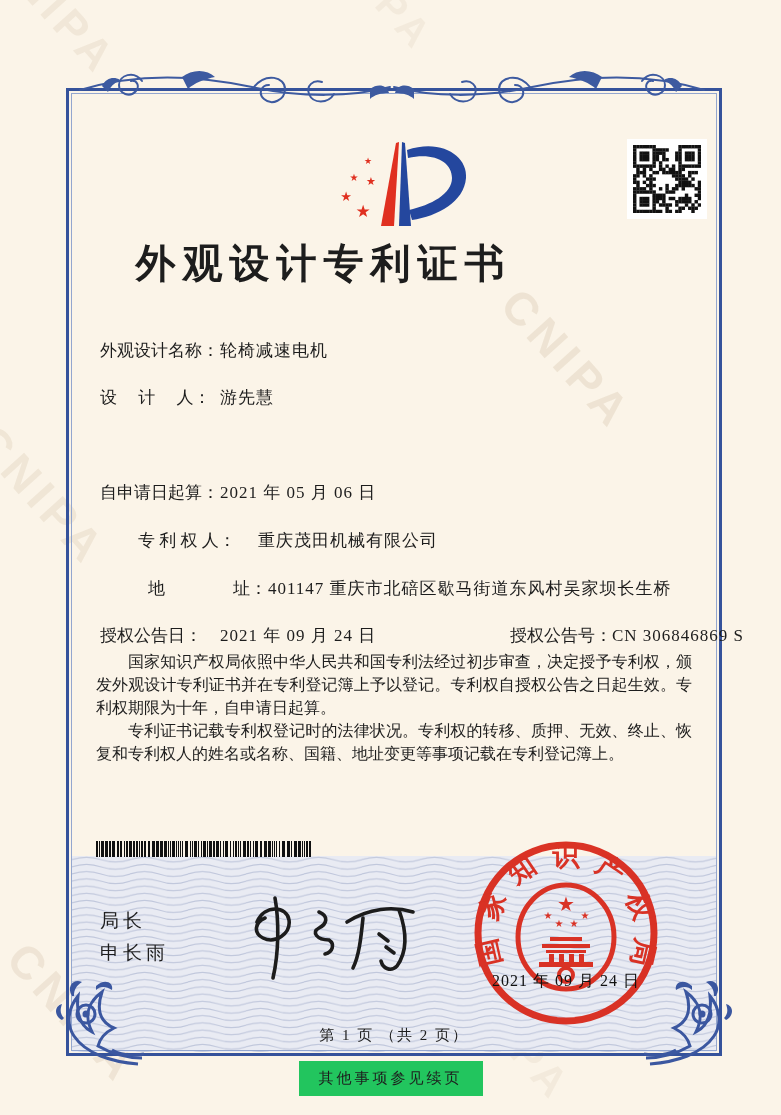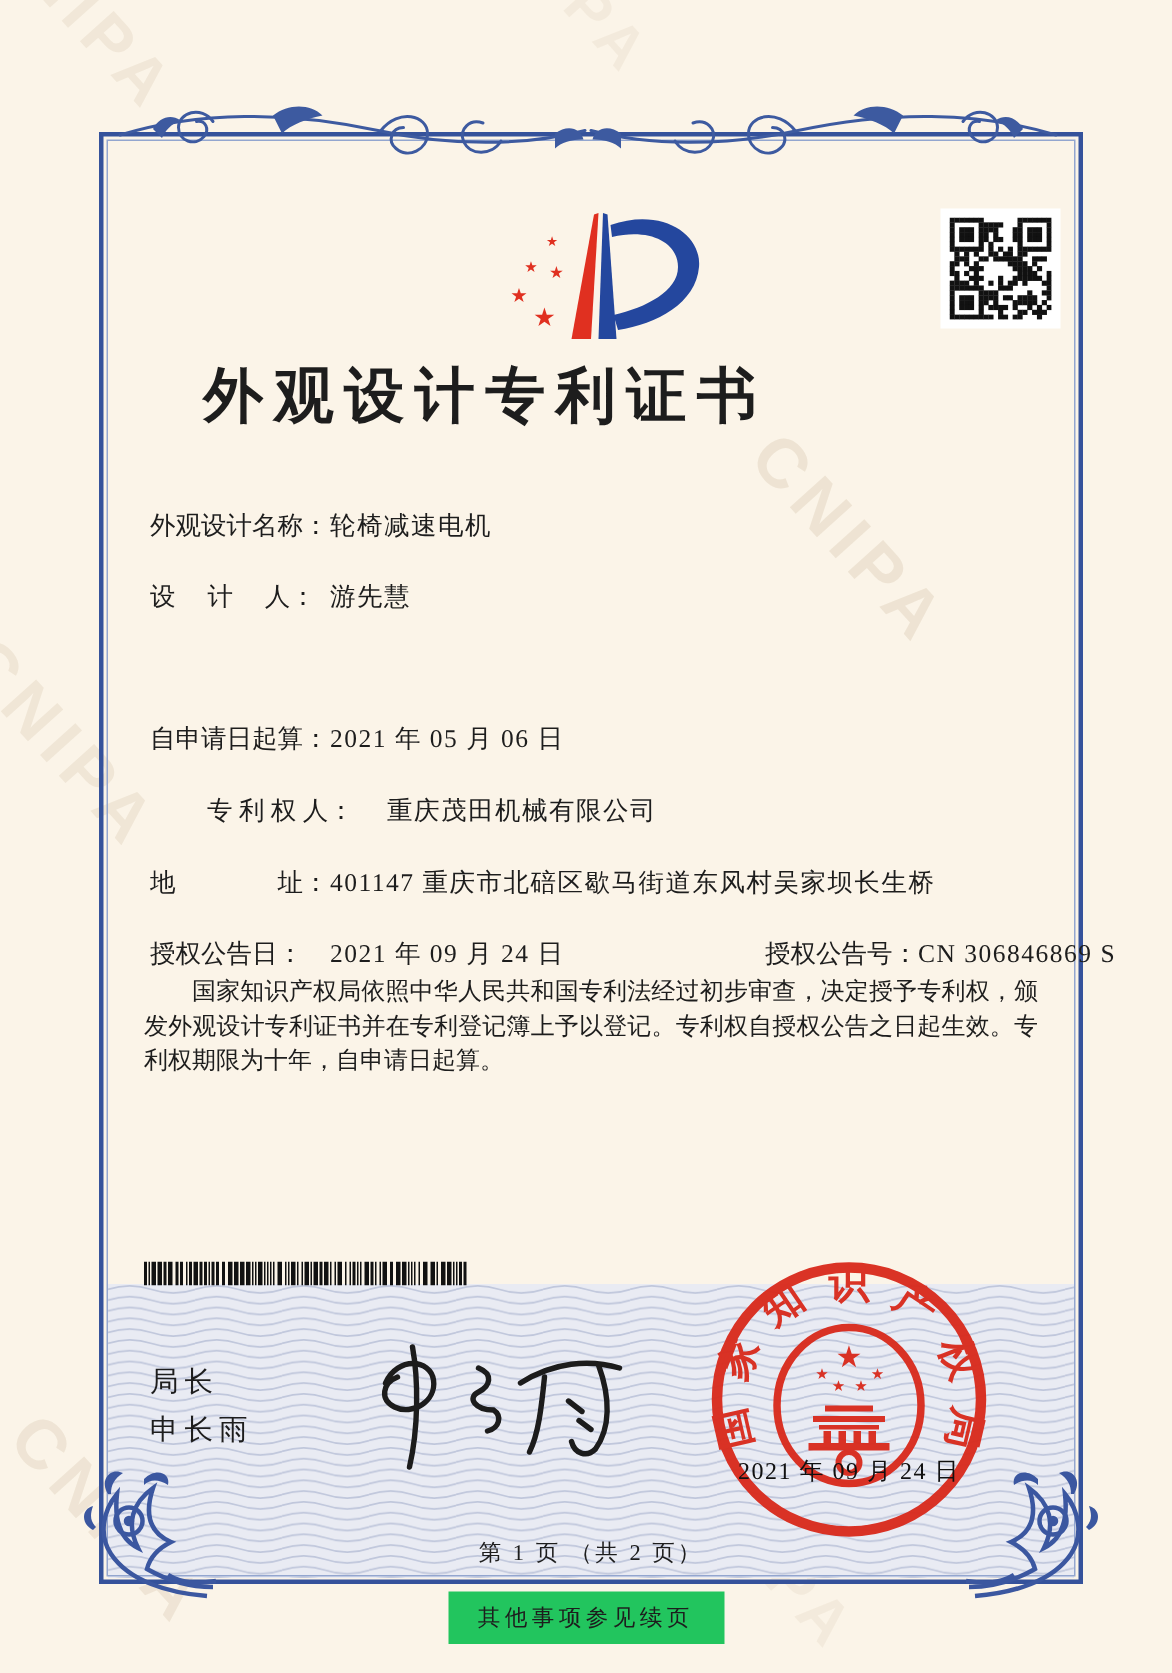--- a/index.html
+++ b/index.html
@@ -398,32 +398,33 @@
   </div>
   <div class="row" style="top:386px;">
     <span class="lbl">设　 计　 人：</span><span class="val">游先慧</span>
   </div>
   <div class="row" style="top:481px;">
     <span class="lbl">自申请日起算：</span><span class="val">2021 年 05 月 06 日</span>
   </div>
   <div class="row" style="top:529px;margin-left:38px;">
     <span class="lbl">专 利 权 人：</span><span class="val">重庆茂田机械有限公司</span>
   </div>
-  <div class="row" style="top:577px;">
+  <div class="row" style="top:577px;margin-left:48px;">
     <span class="lbl">地　　　　址：</span><span class="val">401147 重庆市北碚区歇马街道东风村吴家坝长生桥</span>
   </div>
   <div class="row" style="top:624px;width:592px;">
     <span class="lbl">授权公告日：</span><span class="val">2021 年 09 月 24 日</span>
     <span class="grant-no">
       <span>授权公告号：</span><span class="val">CN 306846869 S</span>
     </span>
   </div>
 
   <div class="paras">
     <p>国家知识产权局依照中华人民共和国专利法经过初步审查，决定授予专利权，颁发外观设计专利证书并在专利登记簿上予以登记。专利权自授权公告之日起生效。专利权期限为十年，自申请日起算。</p>
+    <p>专利证书记载专利权登记时的法律状况。专利权的转移、质押、无效、终止、恢复和专利权人的姓名或名称、国籍、地址变更等事项记载在专利登记簿上。</p>
   </div>
 
   <svg class="barcode" width="218" height="16">
     <g id="bar-cells" fill="#111">
         <rect x="0" y="0" width="2" height="16"></rect>
         <rect x="3" y="0" width="1" height="16"></rect>
         <rect x="5" y="0" width="3" height="16"></rect>
         <rect x="9" y="0" width="3" height="16"></rect>
         <rect x="13" y="0" width="2" height="16"></rect>
         <rect x="16" y="0" width="3" height="16"></rect>

